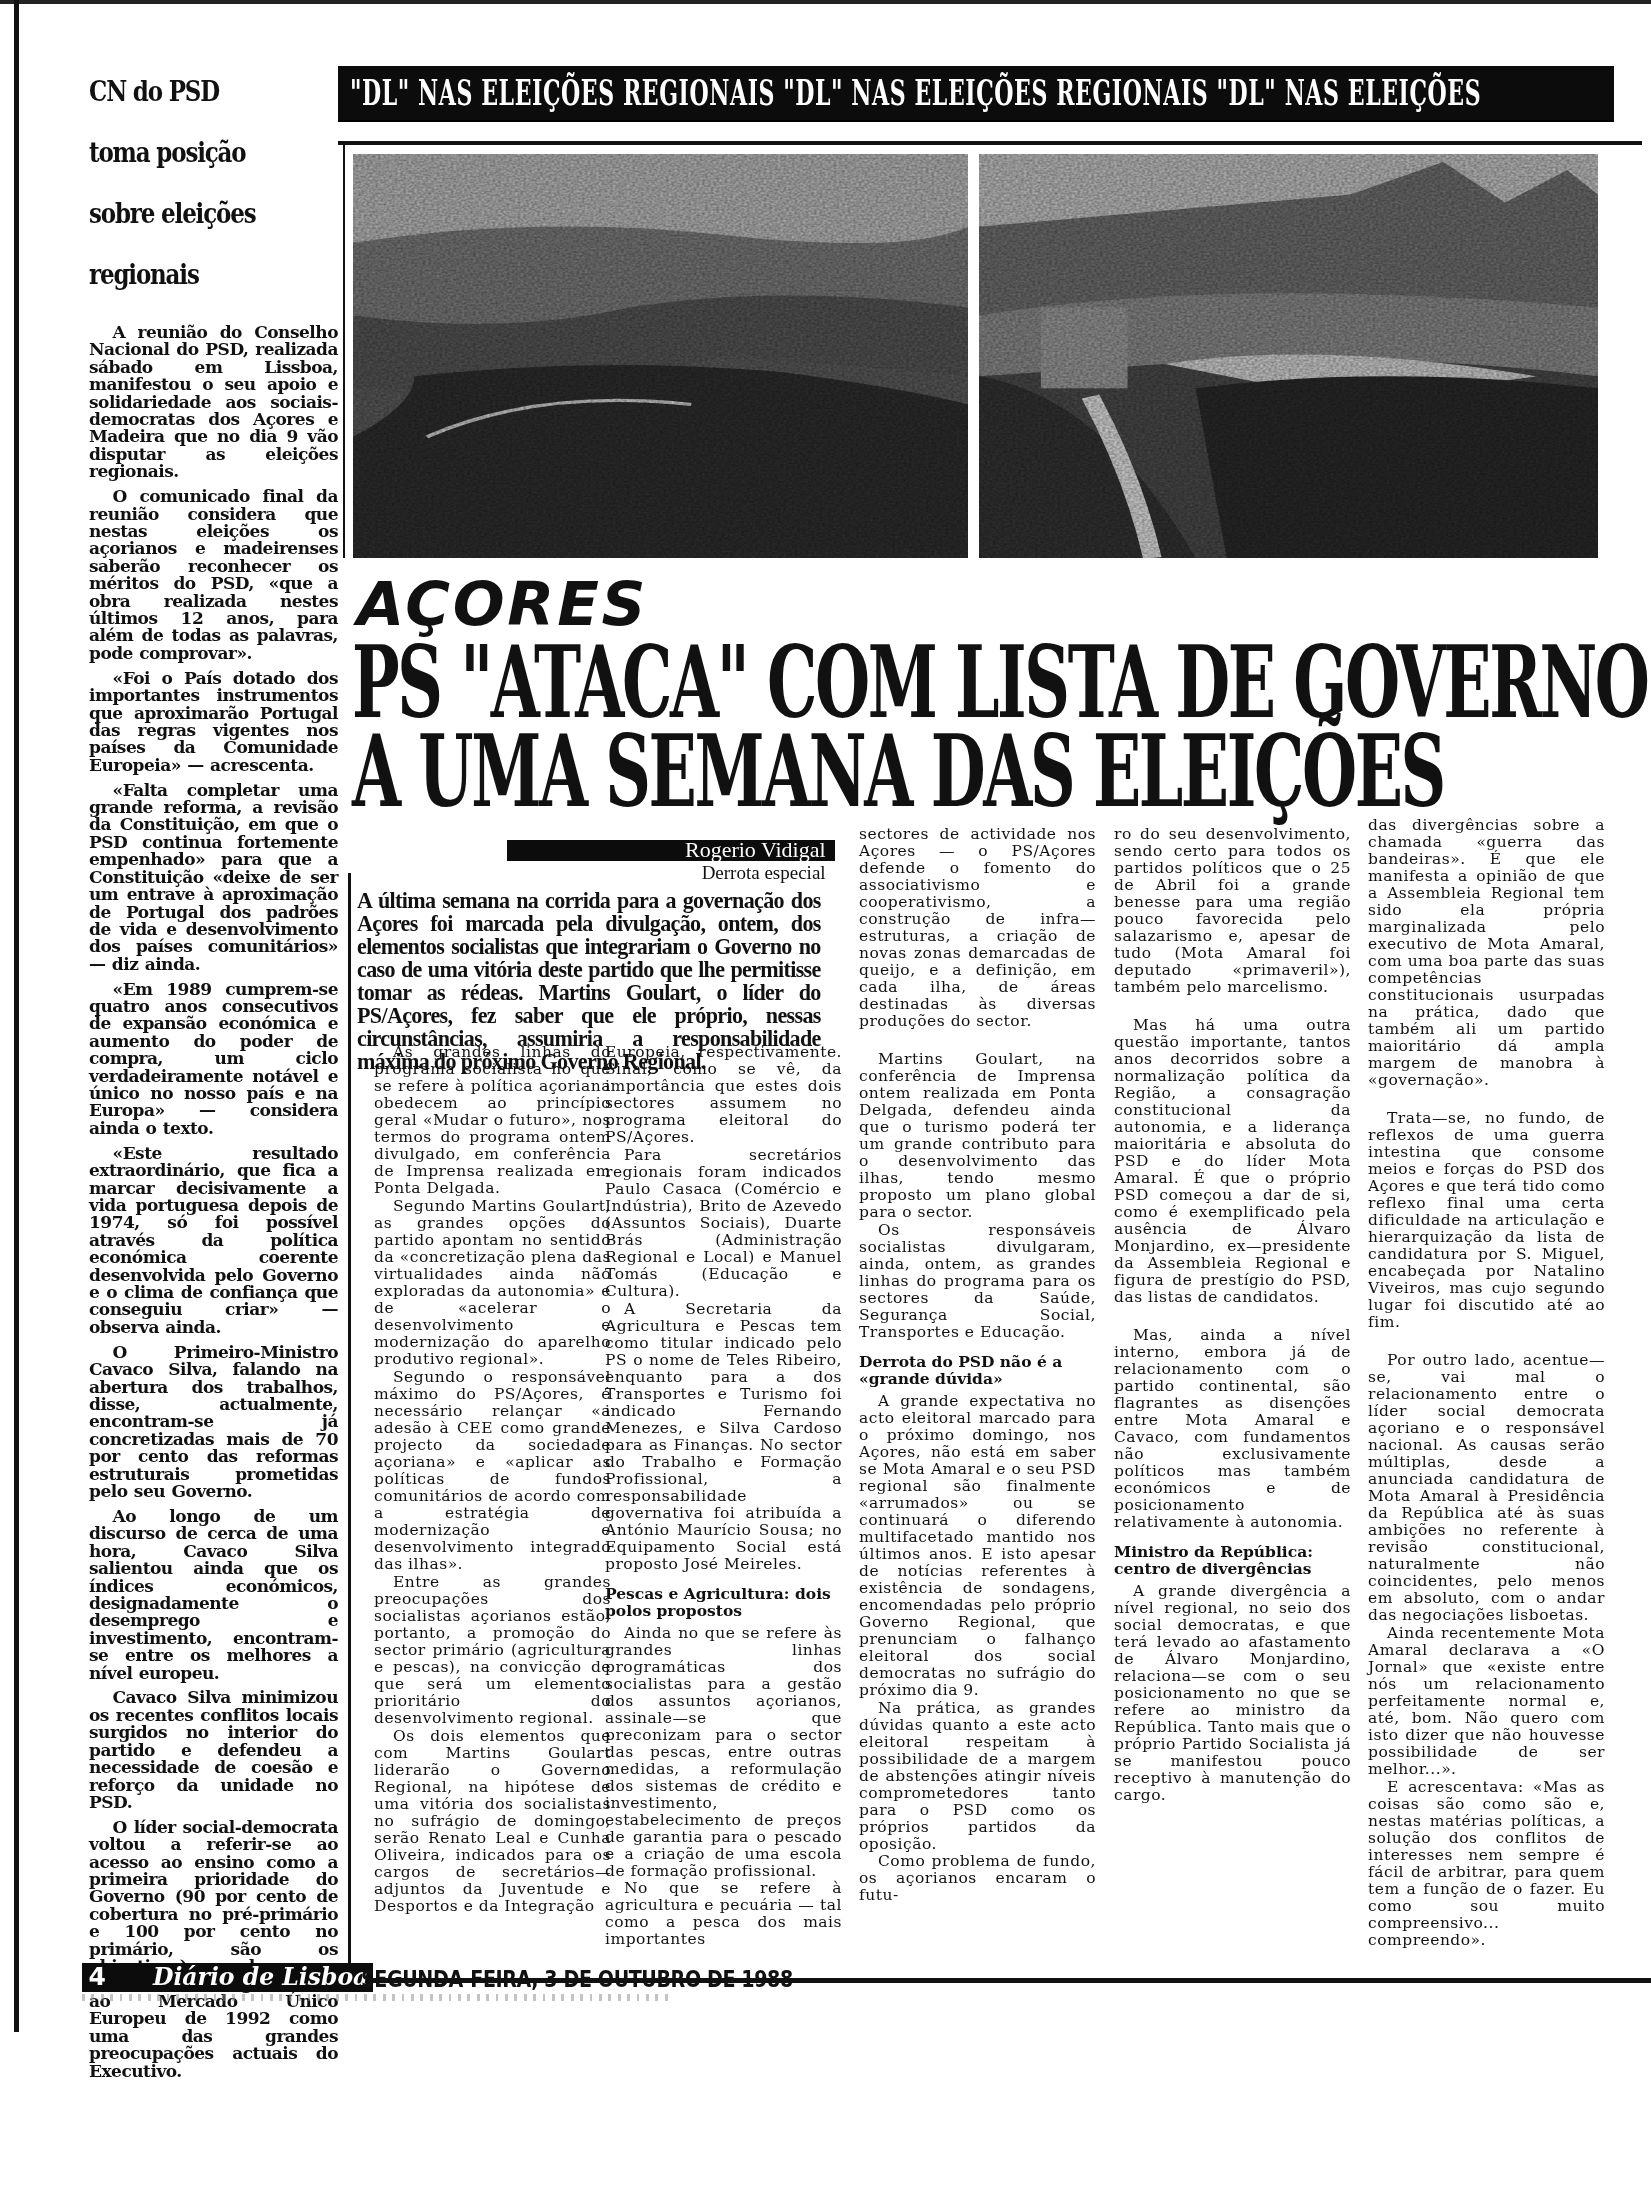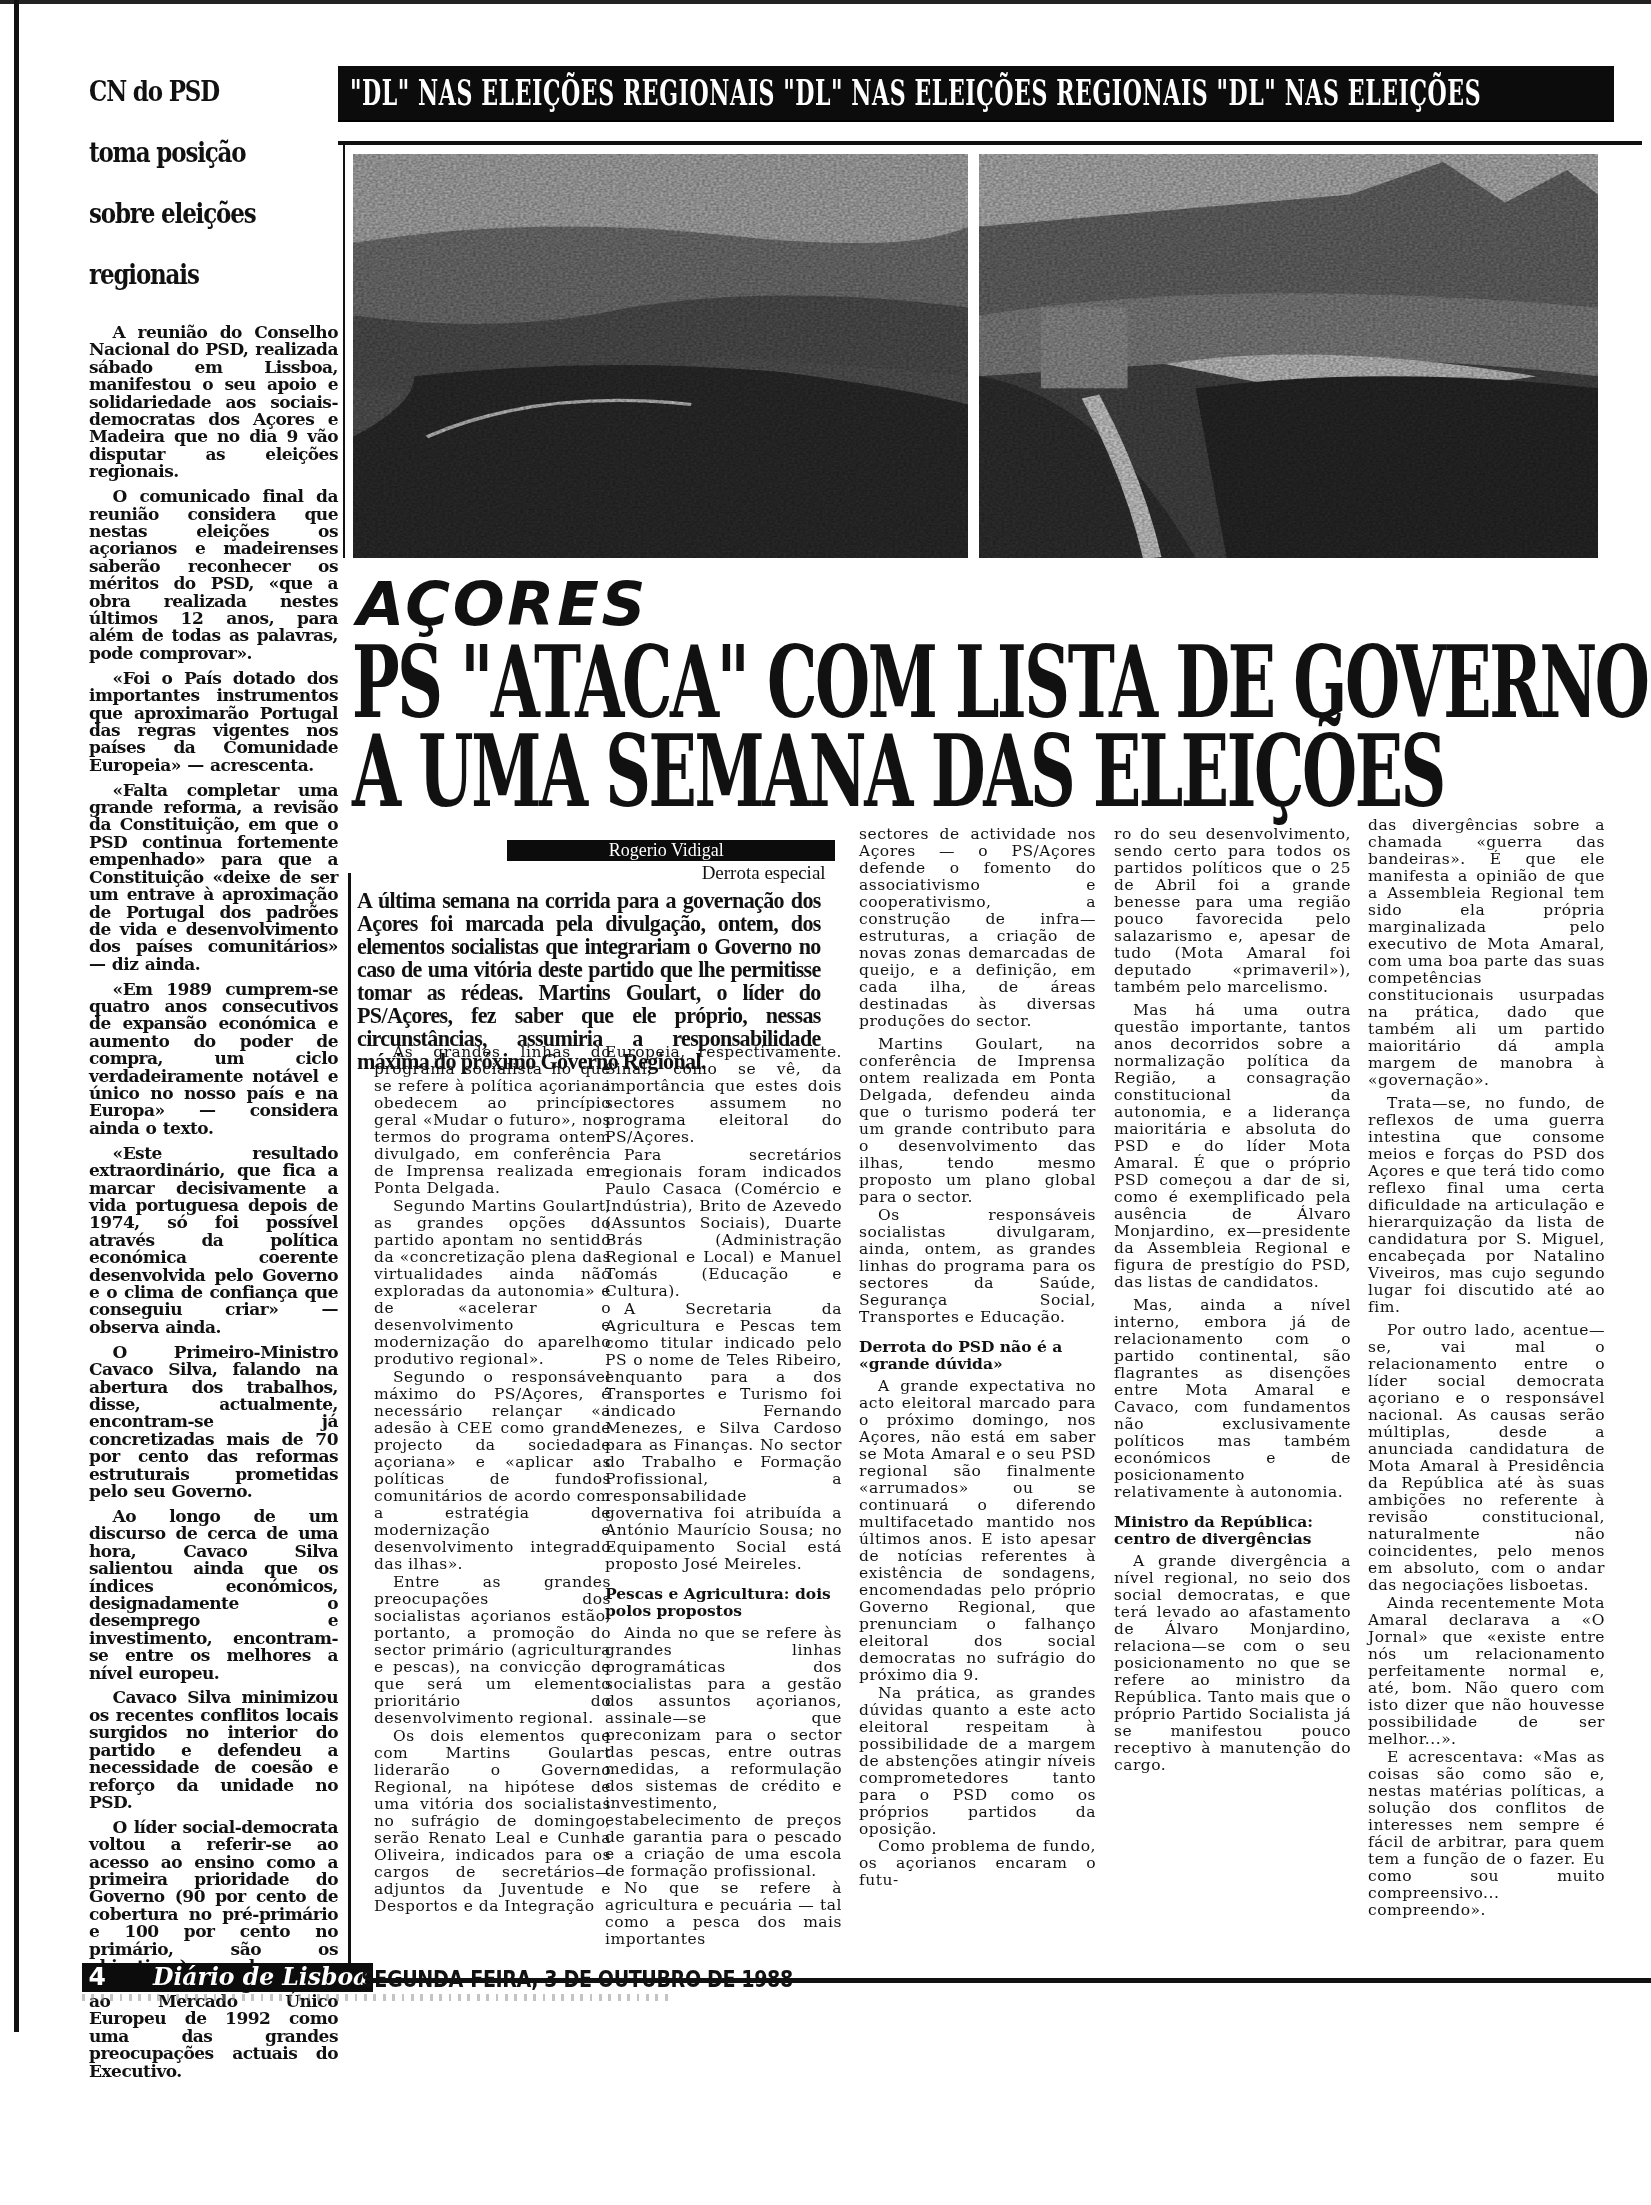--- a/index.html
+++ b/index.html
@@ -22,30 +22,30 @@
   .photo { position:absolute; top:9.4px; height:404px; overflow:hidden; background:#444; }
   .photo svg { width:100%; height:100%; display:block; }
   .photo-left { left:7.5px; width:615px; }
   .photo-right { left:634px; width:619px; }
 
   
   .kicker { position:absolute; left:357px; top:568px; font-family:"DejaVu Sans", sans-serif; font-style:italic; font-weight:700; font-size:61px; letter-spacing:2.8px; }
   .headline { position:absolute; left:352px; top:638px; font-family:"DejaVu Serif", serif; font-weight:900; font-size:99px; line-height:89px; letter-spacing:-3.8px; transform:scaleX(0.64); transform-origin:left top; white-space:nowrap; }
 
   
-  .byline-bar { position:absolute; left:507px; top:840px; width:328px; height:20.6px; background:#0c0c0c; color:#fff; text-align:center; font-family:"Liberation Serif", serif; font-size:18px; line-height:20.6px; padding-right:9.4px; box-sizing:border-box; }
+  .byline-bar { position:absolute; left:507px; top:840px; width:328px; height:20.6px; background:#0c0c0c; color:#fff; text-align:right; font-family:"Liberation Serif", serif; font-size:22px; line-height:20.6px; padding-right:9.4px; box-sizing:border-box; }
   .byline-role { position:absolute; left:507px; top:862px; width:328px; text-align:right; font-size:19px; padding-right:9.4px; box-sizing:border-box; }
 
   
   .lead-box { position:absolute; left:348px; top:873px; width:2.8px; height:1107px; background:#111; }
   .lead { position:absolute; left:357px; top:889px; width:483px; font-family:"Liberation Serif", serif; font-weight:700; font-size:23px; line-height:23px; letter-spacing:-0.7px; text-align:justify; transform:scaleX(0.96); transform-origin:left; }
 
   .col { position:absolute; width:237px; font-family:"DejaVu Serif", serif; font-size:15.5px; line-height:17px; letter-spacing:0.5px; }
   .col p { margin:0 0 0.9px 0; text-align:justify; text-indent:19px; }
-  .col p.gap { margin-top:6px; }
+  .col p.gap { margin-top:21px; }
   .col h3 { margin:12.2px 0 5.6px 0; font-size:15.5px; line-height:17px; font-weight:900; letter-spacing:0; }
   .c1 { left:374px; top:1044px; }
   .c2 { left:605px; top:1044px; }
   .c3 { left:859px; top:826px; }
   .c4 { left:1114px; top:826px; }
   .c5 { left:1368px; top:817px; }
 
   .bottom-rule { position:absolute; left:348px; top:1978px; width:1303px; height:4.7px; background:#111; }
 
   

